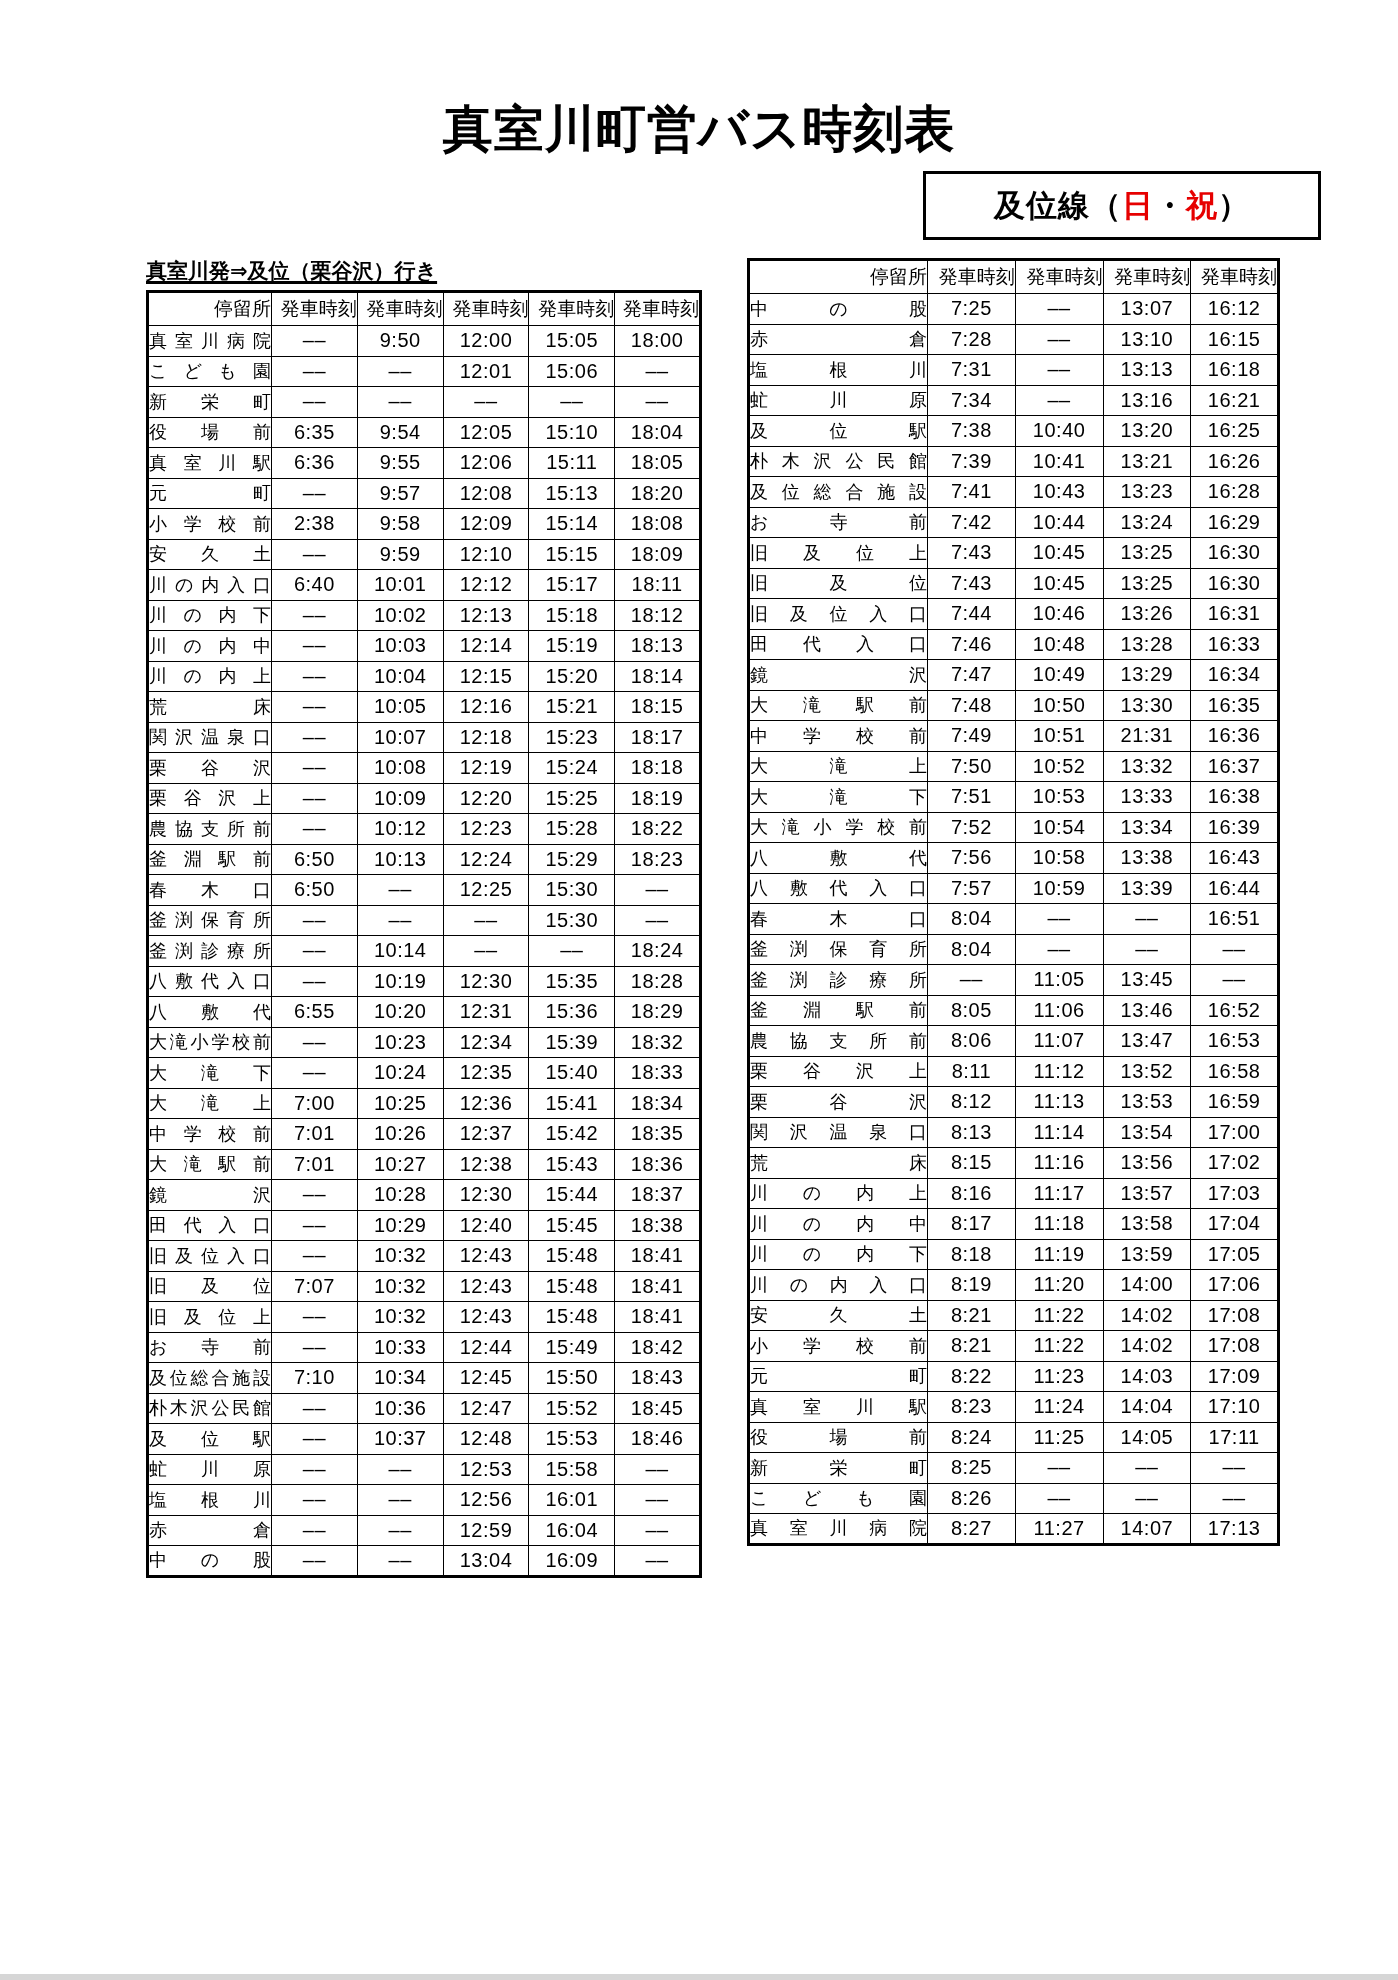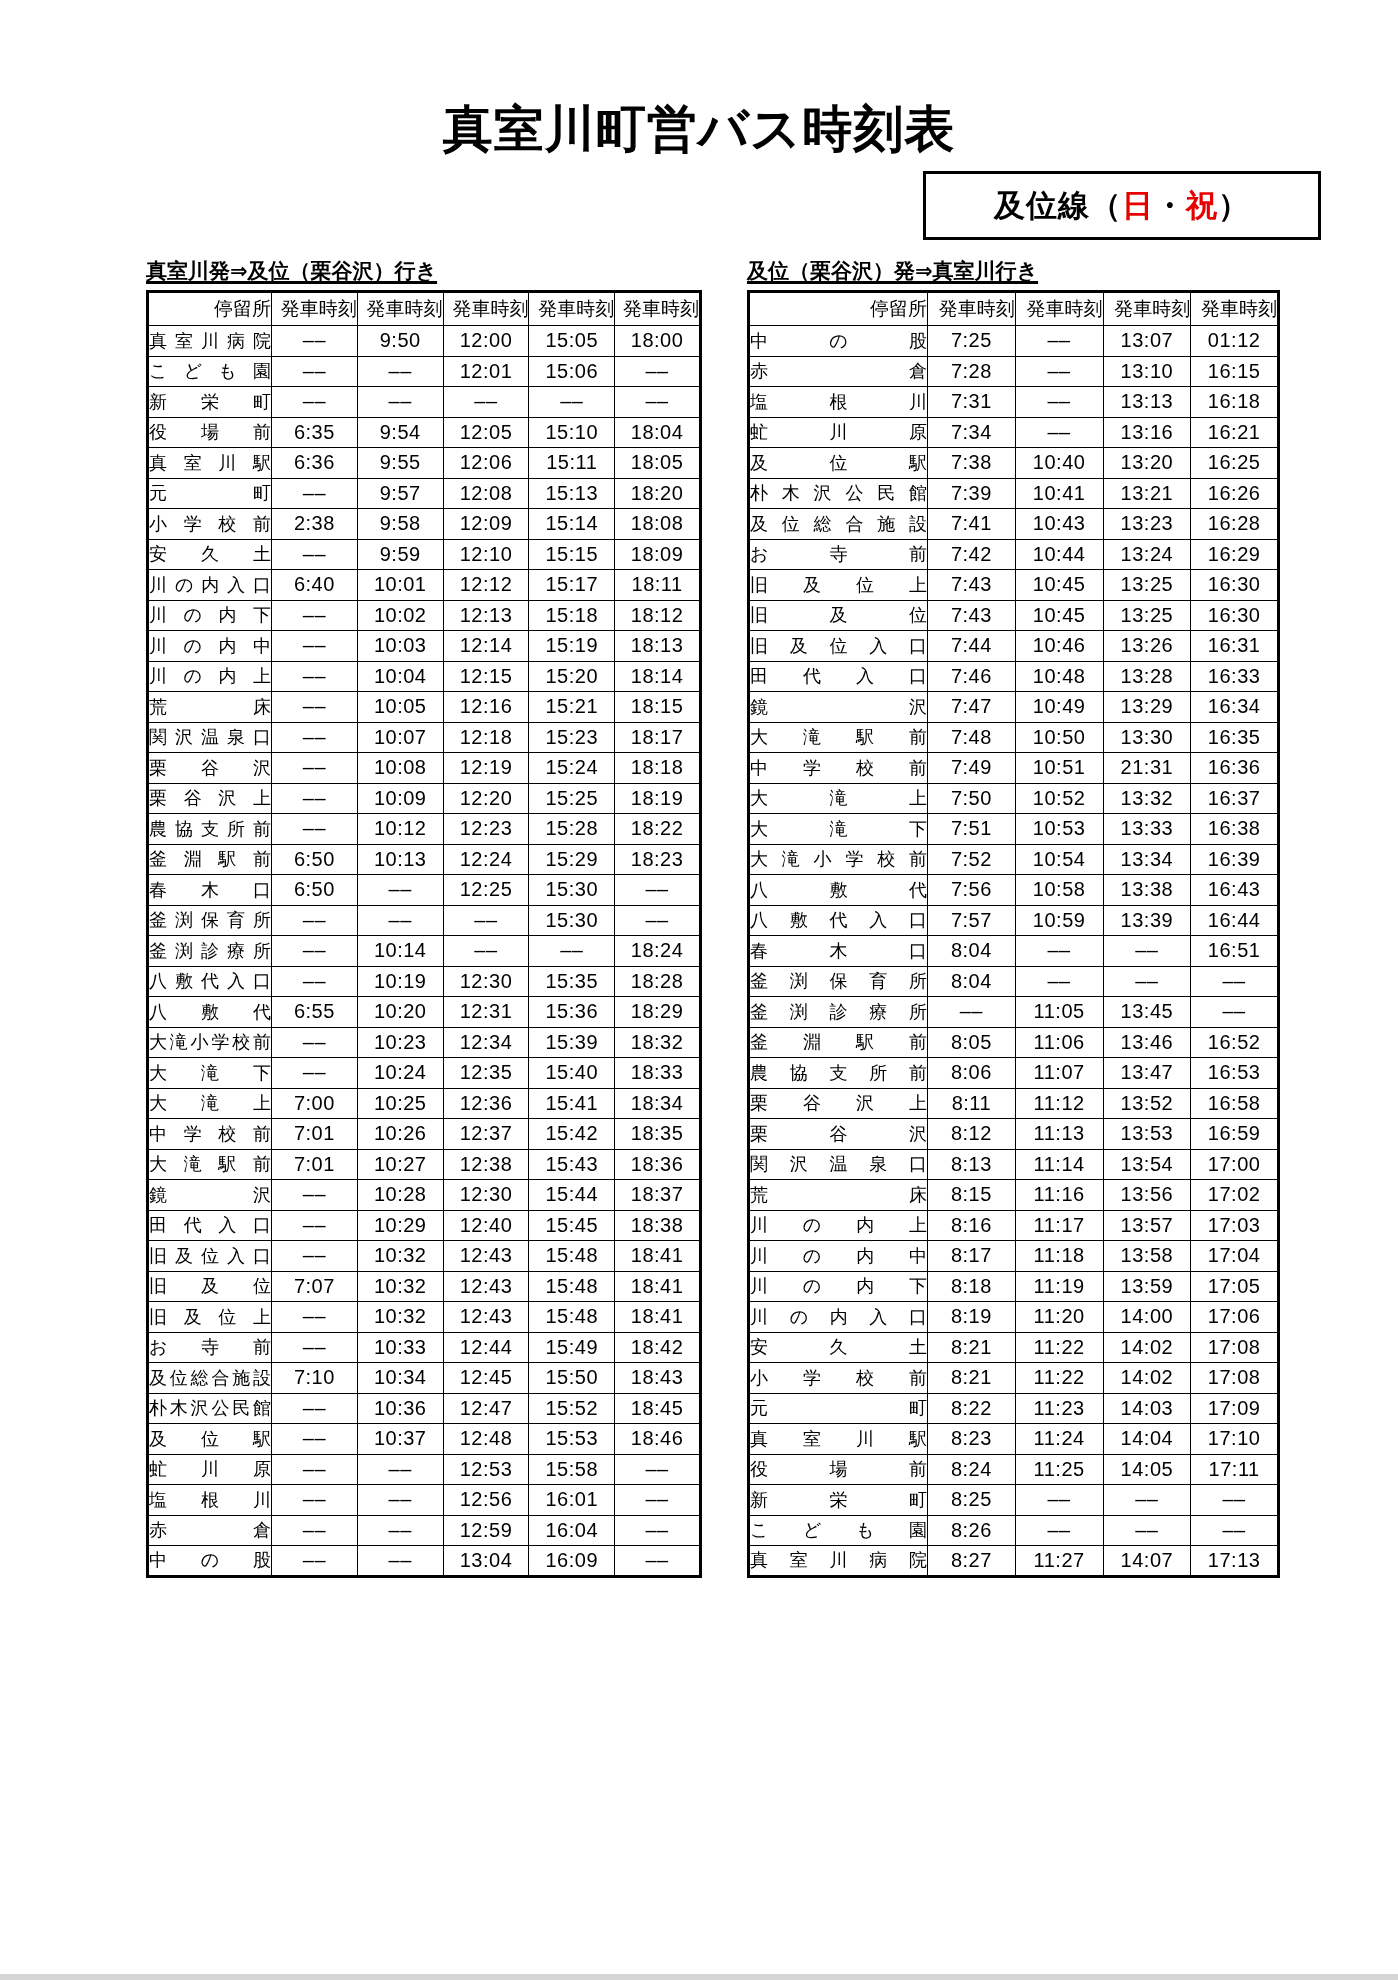--- a/index.html
+++ b/index.html
@@ -695,21 +695,20 @@
           <td class="time">––</td>
           <td class="time">13:04</td>
           <td class="time">16:09</td>
           <td class="time">––</td>
         </tr>
       </tbody>
     </table>
 </section>
 
 <section class="tblsec right">
-  <div class="tbl-heading">及位（栗谷沢）発⇒真室川行き</div>
   <table class="timetable" id="table-1">
       <colgroup>
         <col style="width: 179px;">
         <col>
         <col>
         <col>
         <col>
       </colgroup>
       <thead>
         <tr>
@@ -725,21 +724,21 @@
           <td class="stop">
             <div class="stop-inner">
               <span>中</span>
               <span>の</span>
               <span>股</span>
             </div>
           </td>
           <td class="time">7:25</td>
           <td class="time">––</td>
           <td class="time">13:07</td>
-          <td class="time">01:12</td>
+          <td class="time">16:12</td>
         </tr>
         <tr>
           <td class="stop">
             <div class="stop-inner">
               <span>赤</span>
               <span>倉</span>
             </div>
           </td>
           <td class="time">7:28</td>
           <td class="time">––</td>

